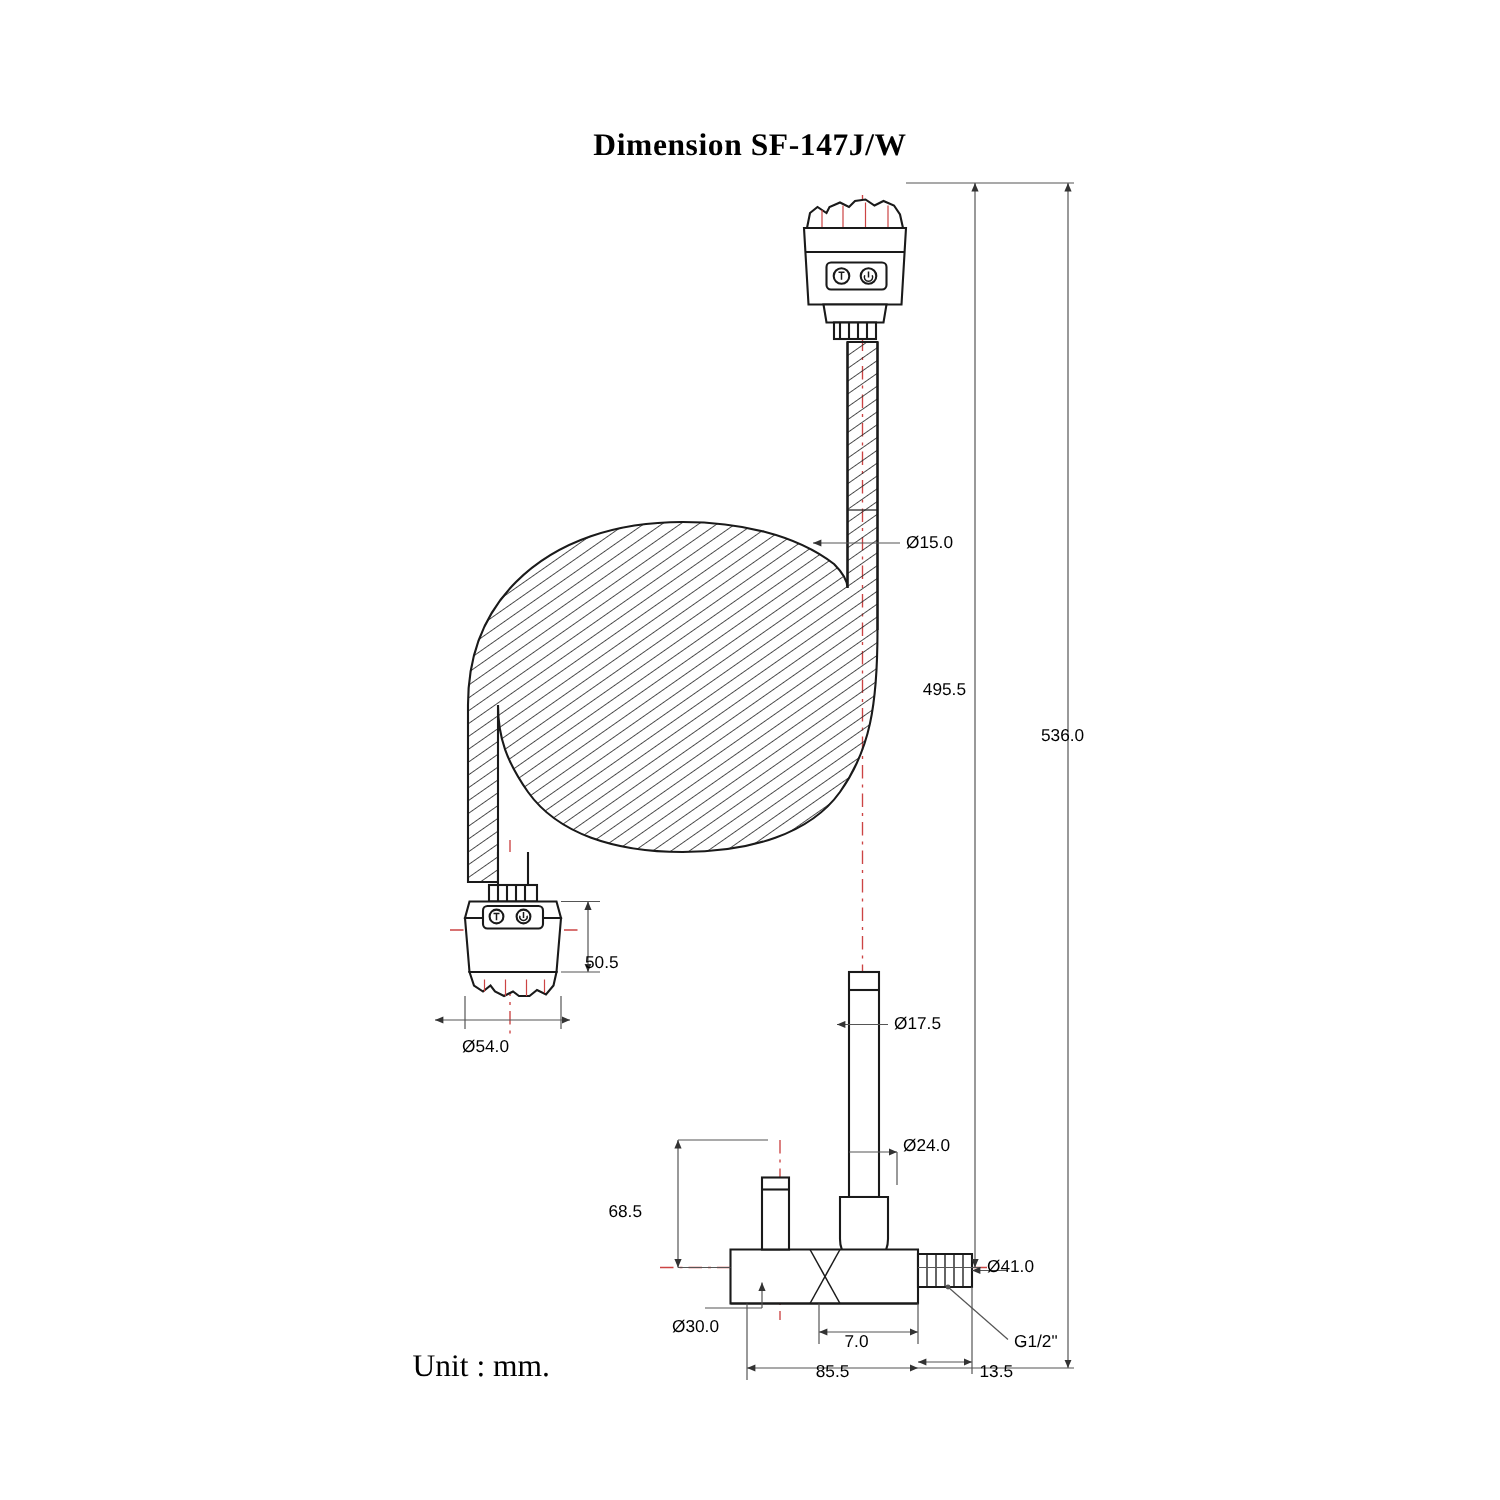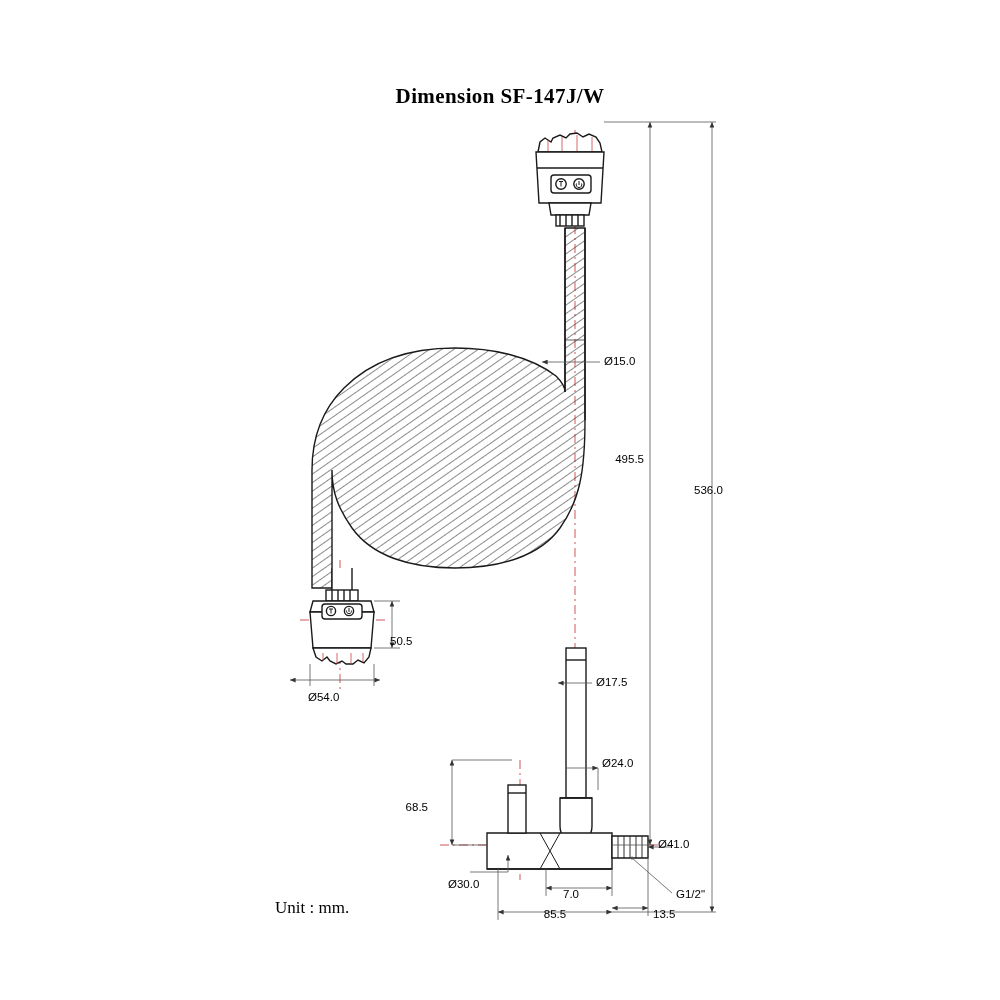--- a/index.html
+++ b/index.html
@@ -29,21 +29,21 @@
     font-weight: bold;
     font-size: 21px;
     letter-spacing: 0.4px;
     color: #000;
   }
   .unit {
     position: absolute;
     left: 275px;
     top: 898px;
     font-family: "Liberation Serif", serif;
-    font-size: 17px;
+    font-size: 21px;
     color: #000;
   }
   svg { position: absolute; left: 0; top: 0; }
   text.dim {
     font-family: "Liberation Sans", sans-serif;
     font-size: 11.5px;
     fill: #000;
   }
 </style>
 </head>

